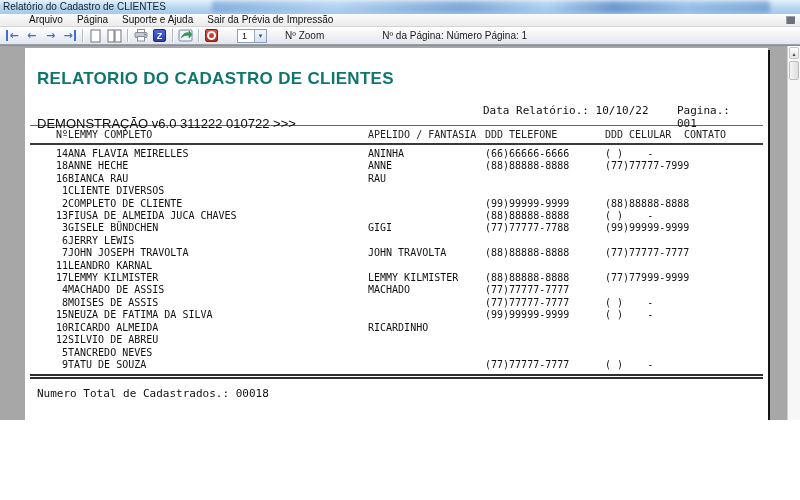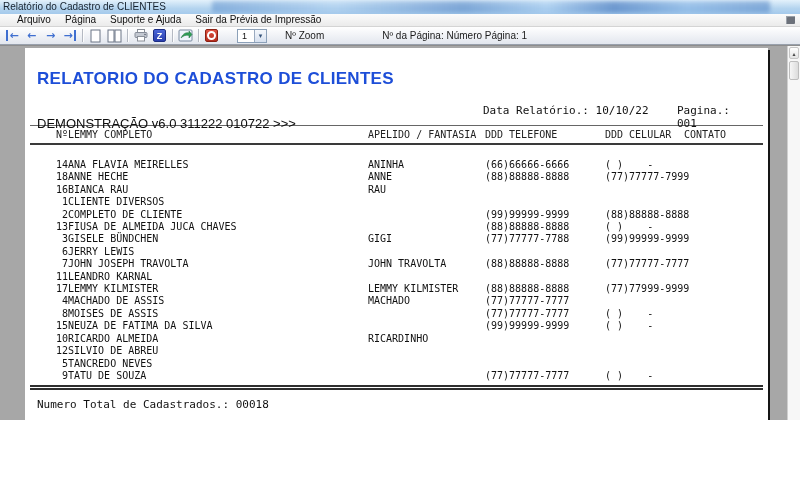--- a/index.html
+++ b/index.html
@@ -10,21 +10,21 @@
   .titlebar{position:absolute;top:0;left:0;width:800px;height:14px;
     background:linear-gradient(#e3f1fb,#b4d4ef 60%,#a5caec);border-bottom:1px solid #7f9db9;}
   .title-text{position:absolute;left:3px;top:1px;font-size:10px;color:#16222e;white-space:nowrap;}
   .redaction{position:absolute;left:212px;top:1px;width:558px;height:12px;border-radius:2px;
     background:linear-gradient(90deg,rgba(96,146,205,.55),rgba(170,205,240,.4) 22%,rgba(88,136,198,.6) 45%,rgba(160,200,240,.45) 60%,rgba(70,120,190,.65) 72%,rgba(120,170,225,.5) 85%,rgba(80,130,195,.55));
     filter:blur(2px);}
 
   
   .menubar{position:absolute;top:14px;left:0;width:800px;height:13px;box-sizing:border-box;
     background:linear-gradient(#fbfbfb,#ebebeb);border-bottom:1px solid #d4d4d4;
-    display:flex;align-items:center;padding-left:10px;}
+    display:flex;align-items:center;padding-left:22px;}
   .menu-item{font-size:10px;line-height:12px;color:#101010;padding:0 7px;white-space:nowrap;cursor:default;}
   .mdi-child-icon{position:absolute;right:5px;top:2px;width:9px;height:8px;background:#6c717a;border-radius:1px;
     box-shadow:inset 1px 1px 0 #9aa0a8;}
 
   
   .toolbar{position:absolute;top:27px;left:0;width:800px;height:18px;box-sizing:border-box;
     background:linear-gradient(#ffffff,#e2e6ee);border-bottom:1px solid #98a0ac;
     display:flex;align-items:center;padding-left:3px;}
   .tbtn{width:18px;height:15px;margin:0 .5px;display:flex;align-items:center;justify-content:center;
     border-radius:2px;cursor:default;flex:none;}
@@ -44,38 +44,38 @@
     font-size:7px;color:#35537a;display:flex;align-items:center;justify-content:center;}
   .tlabel{font-size:10px;color:#1a1a1a;margin-left:6px;white-space:nowrap;padding-left:12px;}
   .tlabel2{margin-left:46px;}
 
   
   .workspace{position:absolute;top:45px;left:0;width:800px;height:437px;background:#a7a7a7;
     border-top:1px solid #8d8d8d;box-sizing:border-box;}
   .page{position:absolute;left:25px;top:2px;width:743px;height:429px;background:#fff;
     box-shadow:2px 2px 0 #151515;overflow:hidden;}
 
-  .r-title{margin:21px 0 0 12px;font-size:17px;font-weight:bold;color:#1d4ed8;letter-spacing:.3px;}
+  .r-title{margin:21px 0 0 12px;font-size:17px;font-weight:bold;color:#0f766e;letter-spacing:.3px;}
   .r-subrow{position:relative;margin:12px 12px 0 12px;height:16px;}
   .r-sub{position:absolute;left:0;top:15px;font-size:13px;color:#0d0d0d;}
   .mono{font-family:"DejaVu Sans Mono",monospace;}
   .r-date{position:absolute;left:446px;top:3px;font-size:11px;color:#111;}
   .r-pageno{position:absolute;left:640px;top:3px;font-size:11px;color:#111;}
 
   .r-rule1{margin:8px 5px 0 5px;border-top:1px solid #666;height:0;}
   .r-rule2{margin:0 5px;border-top:2px solid #3a3a3a;height:0;}
   .r-doublerule{margin:3px 5px 0 5px;height:5px;box-sizing:border-box;
     border-top:2px solid #2e2e2e;border-bottom:2px solid #2e2e2e;}
 
   table.report{margin-left:8px;width:730px;border-collapse:collapse;table-layout:fixed;
     font-family:"DejaVu Sans Mono",monospace;font-size:10px;color:#111;}
   table.report td{white-space:pre;overflow:visible;padding:0;vertical-align:top;}
   table.rhead td{padding:3px 0 3px 0;color:#222;}
   table.rhead td.c-num{padding-left:4px;}
-  table.rbody{margin-top:14px;}
+  table.rbody{margin-top:3px;}
   table.rbody td{line-height:12.4px;}
   td.c-num{text-align:right;}
   .r-total{margin:8px 0 0 12px;font-size:11px;color:#111;}
 
   
   .scrollbar{position:absolute;right:0;top:0;width:13px;height:437px;background:#f7f7f7;
     border-left:1px solid #cfcfcf;box-sizing:border-box;}
   .sb-btn{position:absolute;left:1px;width:10px;height:12px;background:linear-gradient(#ffffff,#e3e3e3);
     border:1px solid #c6c6c6;border-radius:2px;display:flex;align-items:center;justify-content:center;
     font-family:"DejaVu Sans",sans-serif;font-size:6px;color:#4a4a4a;box-sizing:border-box;}

